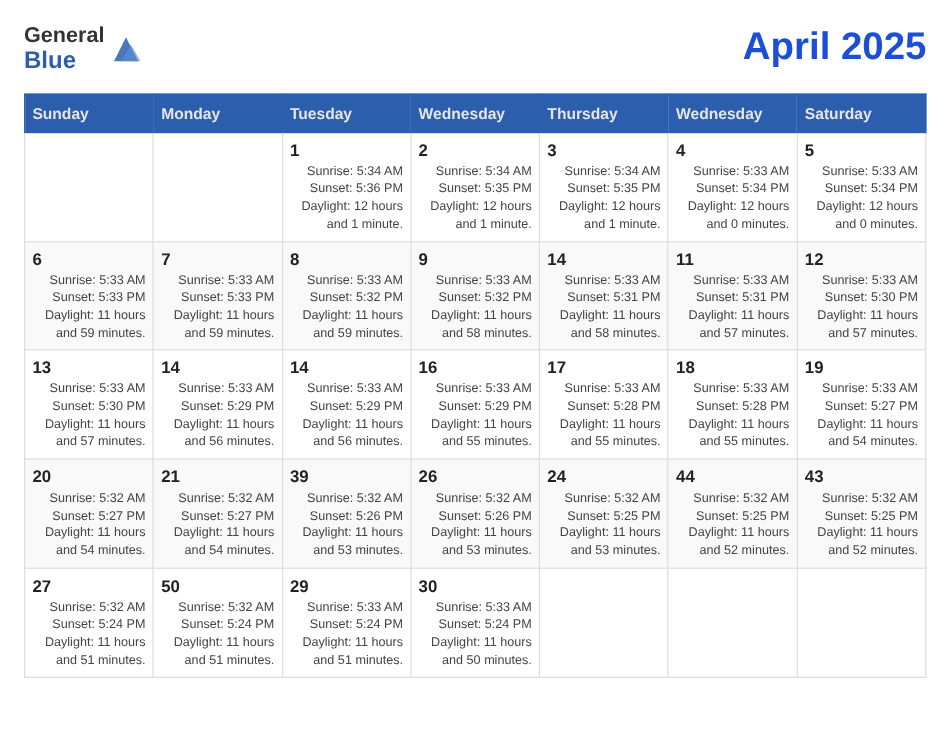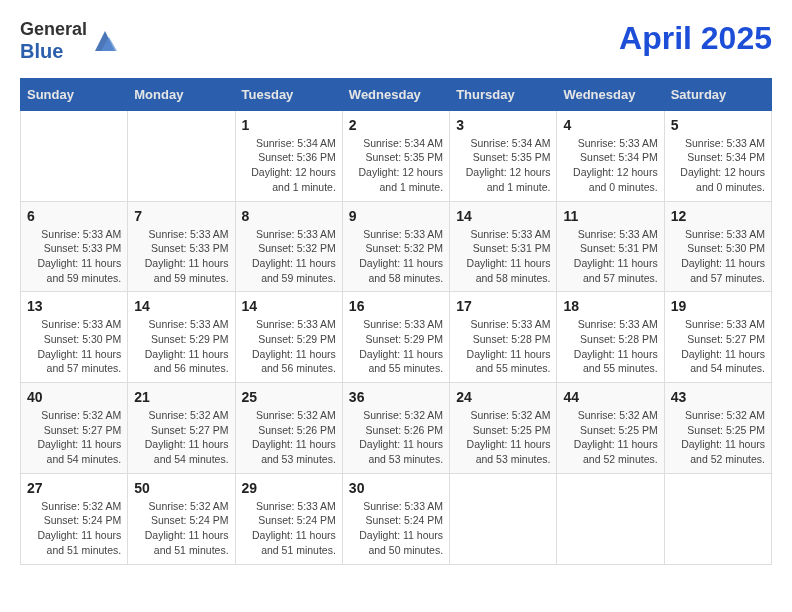--- a/index.html
+++ b/index.html
@@ -244,39 +244,39 @@
         </td>
         <td>
           <div class="day-number">19</div>
           <div class="day-info">Sunrise: 5:33 AM
 Sunset: 5:27 PM
 Daylight: 11 hours and 54 minutes.</div>
         </td>
       </tr>
       <tr>
         <td>
-          <div class="day-number">40</div>
+          <div class="day-number">20</div>
           <div class="day-info">Sunrise: 5:32 AM
 Sunset: 5:27 PM
 Daylight: 11 hours and 54 minutes.</div>
         </td>
         <td>
           <div class="day-number">21</div>
           <div class="day-info">Sunrise: 5:32 AM
 Sunset: 5:27 PM
 Daylight: 11 hours and 54 minutes.</div>
         </td>
         <td>
-          <div class="day-number">25</div>
+          <div class="day-number">39</div>
           <div class="day-info">Sunrise: 5:32 AM
 Sunset: 5:26 PM
 Daylight: 11 hours and 53 minutes.</div>
         </td>
         <td>
-          <div class="day-number">36</div>
+          <div class="day-number">26</div>
           <div class="day-info">Sunrise: 5:32 AM
 Sunset: 5:26 PM
 Daylight: 11 hours and 53 minutes.</div>
         </td>
         <td>
           <div class="day-number">24</div>
           <div class="day-info">Sunrise: 5:32 AM
 Sunset: 5:25 PM
 Daylight: 11 hours and 53 minutes.</div>
         </td>

